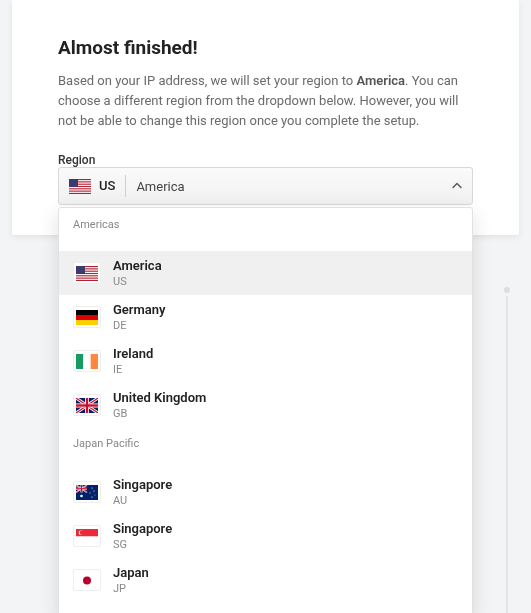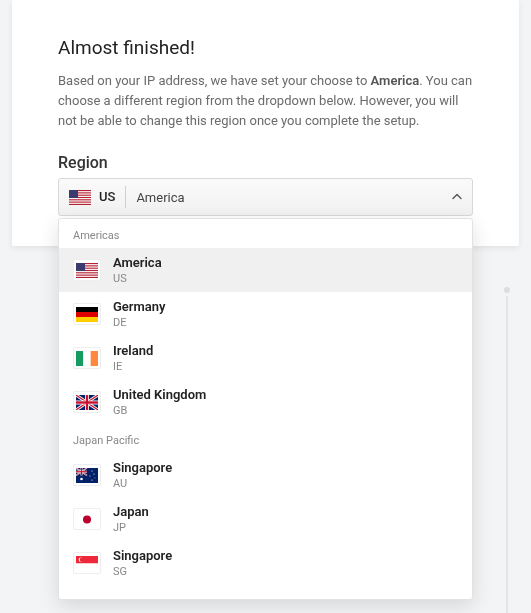--- a/index.html
+++ b/index.html
@@ -15,35 +15,35 @@
   }
   .card {
     background: #fff;
     margin: 0 12px;
     padding: 36px 46px 30px 46px;
     box-shadow: 0 2px 6px rgba(0,0,0,0.08);
     border-radius: 2px;
   }
   .title {
     font-size: 19px;
-    font-weight: 400;
+    font-weight: 700;
     color: #222;
     margin-bottom: 12px;
   }
   .desc {
     font-size: 13px;
     line-height: 1.55;
     color: #6b6b6b;
     margin-bottom: 22px;
   }
   .desc .bold { font-weight: 600; color: #555; }
   .label {
-    font-size: 16px;
+    font-size: 12px;
     color: #333;
-    margin-bottom: 6px;
+    margin-bottom: 0;
     font-weight: 500;
   }
   .select {
     position: relative;
   }
   .select-btn {
     width: 100%;
     height: 38px;
     border: 1px solid #d8d8d8;
     border-radius: 3px;
@@ -82,21 +82,21 @@
     border: 1px solid #e2e2e2;
     border-radius: 3px;
     box-shadow: 0 6px 20px rgba(0,0,0,0.12);
     max-height: 430px;
     overflow: hidden;
     z-index: 10;
   }
   .group-header {
     font-size: 11px;
     color: #888;
-    padding: 10px 14px 6px 14px;
+    padding: 10px 14px 20px 14px;
   }
   .option {
     display: flex;
     align-items: center;
     gap: 12px;
     padding: 7px 14px;
     cursor: pointer;
   }
   .option.selected { background: #f0f0f0; }
   .option .flagwrap {
@@ -130,21 +130,21 @@
 </style>
 </head>
 <body>
 
 <div class="bg-line"></div>
 <div class="bg-dot"></div>
 
 <div class="card">
   <h1 class="title">Almost finished!</h1>
   <p class="desc">
-    <span>Based on your IP address, we have set your choose to </span><span class="bold">America</span><span>. You can choose a different region from the dropdown below. However, you will not be able to change this region once you complete the setup.</span>
+    <span>Based on your IP address, we will set your region to </span><span class="bold">America</span><span>. You can choose a different region from the dropdown below. However, you will not be able to change this region once you complete the setup.</span>
   </p>
   <div class="label">Region</div>
   <div class="select">
     <div class="select-btn">
       <span class="flag"><svg viewBox="0 0 22 15" xmlns="http://www.w3.org/2000/svg">
             <rect width="22" height="15" fill="#b22234"></rect>
             <rect y="1.1538461538461537" width="22" height="1.1538461538461537" fill="#fff"></rect>
             <rect y="3.4615384615384617" width="22" height="1.1538461538461537" fill="#fff"></rect>
             <rect y="5.769230769230769" width="22" height="1.1538461538461537" fill="#fff"></rect>
             <rect y="8.076923076923077" width="22" height="1.1538461538461537" fill="#fff"></rect>
@@ -246,41 +246,41 @@
             </svg>
           </span>
       <span class="txt">
         <span class="nm">Singapore</span>
         <span class="cd">AU</span>
       </span>
         </div>
         <div class="option">
       <span class="flagwrap">
             <svg viewBox="0 0 22 15" xmlns="http://www.w3.org/2000/svg">
-              <rect width="22" height="15" fill="#fff"></rect>
-              <circle cx="11" cy="7.5" r="4" fill="#bc002d"></circle>
-            </svg>
-          </span>
-      <span class="txt">
-        <span class="nm">Japan</span>
-        <span class="cd">JP</span>
-      </span>
-        </div>
-        <div class="option">
-      <span class="flagwrap">
-            <svg viewBox="0 0 22 15" xmlns="http://www.w3.org/2000/svg">
               <rect width="22" height="7.5" fill="#ed2939"></rect>
               <rect y="7.5" width="22" height="7.5" fill="#fff"></rect>
               <circle cx="5" cy="3.75" r="2.3" fill="#fff"></circle>
               <circle cx="6" cy="3.75" r="2.3" fill="#ed2939"></circle>
             </svg>
           </span>
       <span class="txt">
         <span class="nm">Singapore</span>
         <span class="cd">SG</span>
+      </span>
+        </div>
+        <div class="option">
+      <span class="flagwrap">
+            <svg viewBox="0 0 22 15" xmlns="http://www.w3.org/2000/svg">
+              <rect width="22" height="15" fill="#fff"></rect>
+              <circle cx="11" cy="7.5" r="4" fill="#bc002d"></circle>
+            </svg>
+          </span>
+      <span class="txt">
+        <span class="nm">Japan</span>
+        <span class="cd">JP</span>
       </span>
         </div>
         <div class="option">
       
       </div>
       </div>
   </div>
 </div>
 
 </body></html>

